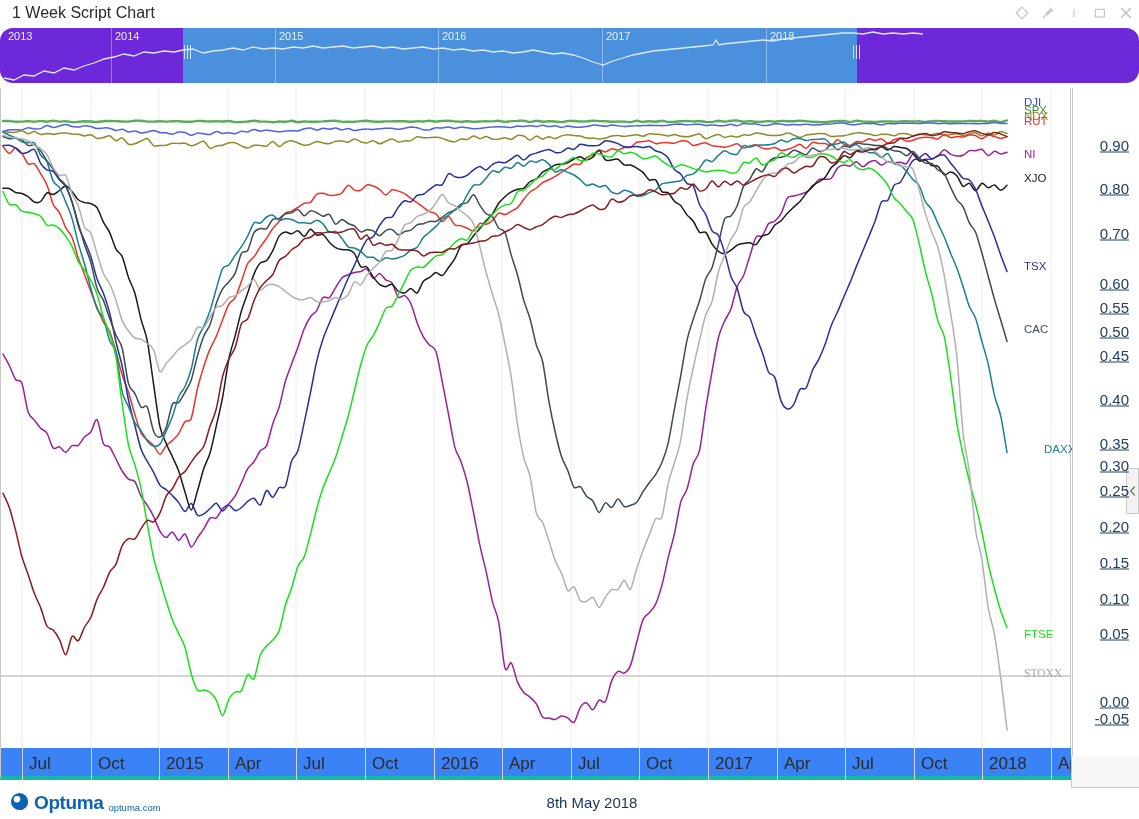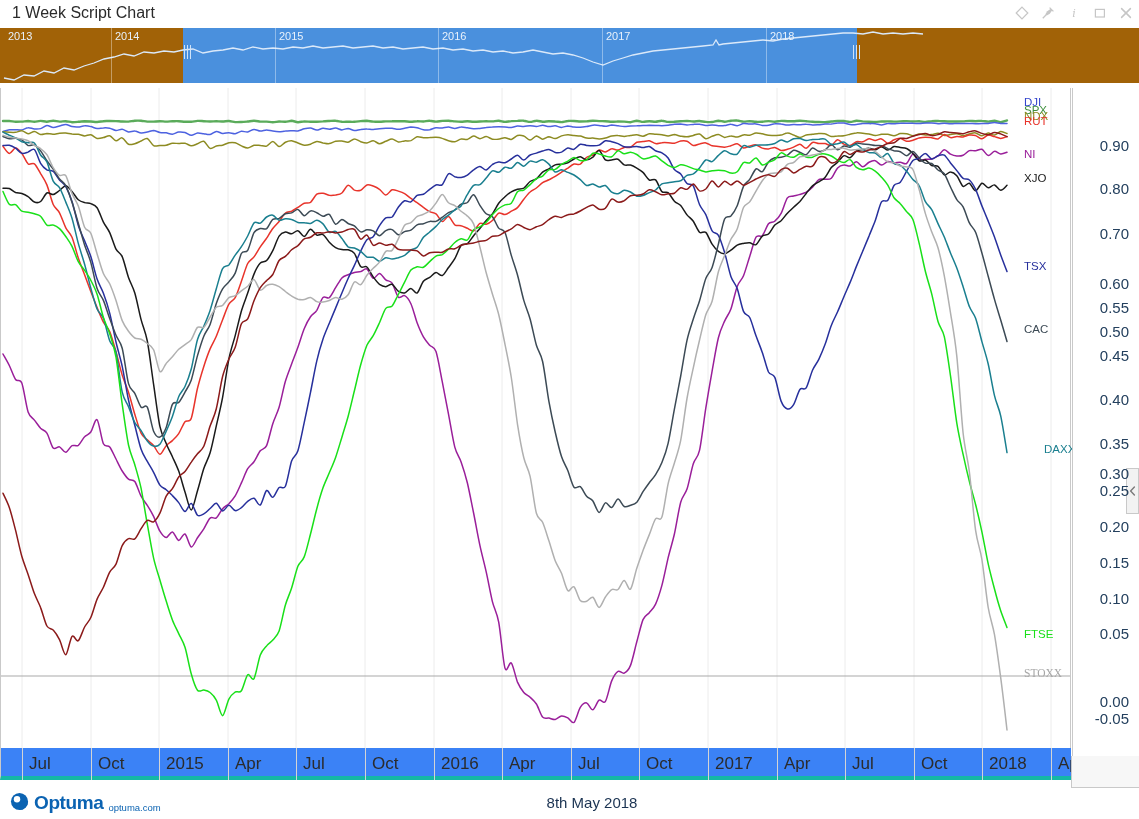--- a/index.html
+++ b/index.html
@@ -38,22 +38,23 @@
     position: relative;
     cursor: pointer;
     color: #c6c6c6;
   }
   .win-icon svg { display: block; }
 
   
   .navigator {
     position: absolute; left: 0; top: 28px;
     width: 1139px; height: 55px;
-    background: #a16207;
+    background: #6d28d9;
     overflow: hidden;
+    border-radius: 13px;
   }
   .nav-selected {
     position: absolute; top: 0; height: 55px;
     background: #4a90dd;
   }
   .nav-handle {
     position: absolute; top: 0; width: 9px; height: 55px;
     cursor: ew-resize;
   }
   .nav-handle i {
@@ -105,20 +106,21 @@
     position: absolute; left: 1072px; top: 88px;
     width: 67px; height: 668px;
     background: #ffffff;
     border-left: 1px solid #c9c9c9;
   }
   .ytick {
     position: absolute; right: 10px;
     font-size: 15px; color: #24405e;
     white-space: nowrap;
     transform: translateY(-50%);
+    text-decoration: underline;
   }
   .collapse-btn {
     position: absolute; right: 0px; top: 380px;
     width: 13px; height: 46px;
     background: #f2f2f2;
     border: 1px solid #c9c9c9;
     display: flex; align-items: center; justify-content: center;
     cursor: pointer;
   }
   .collapse-btn svg { display: block; }
@@ -303,21 +305,21 @@
     </div>
   <div class="ytick" style="top: 57px;">0.90</div>
       <div class="ytick" style="top: 100px;">0.80</div>
       <div class="ytick" style="top: 145px;">0.70</div>
       <div class="ytick" style="top: 195px;">0.60</div>
       <div class="ytick" style="top: 219px;">0.55</div>
       <div class="ytick" style="top: 243px;">0.50</div>
       <div class="ytick" style="top: 267px;">0.45</div>
       <div class="ytick" style="top: 311px;">0.40</div>
       <div class="ytick" style="top: 355px;">0.35</div>
-      <div class="ytick" style="top: 377px; margin-top: 8px;">0.30</div>
+      <div class="ytick" style="top: 377px;">0.30</div>
       <div class="ytick" style="top: 402px;">0.25</div>
       <div class="ytick" style="top: 438px;">0.20</div>
       <div class="ytick" style="top: 474px;">0.15</div>
       <div class="ytick" style="top: 510px;">0.10</div>
       <div class="ytick" style="top: 545px;">0.05</div>
       <div class="ytick" style="top: 613px;">0.00</div>
       <div class="ytick" style="top: 630px;">-0.05</div>
     </div>
 
   <div class="xaxis" id="xaxis">

